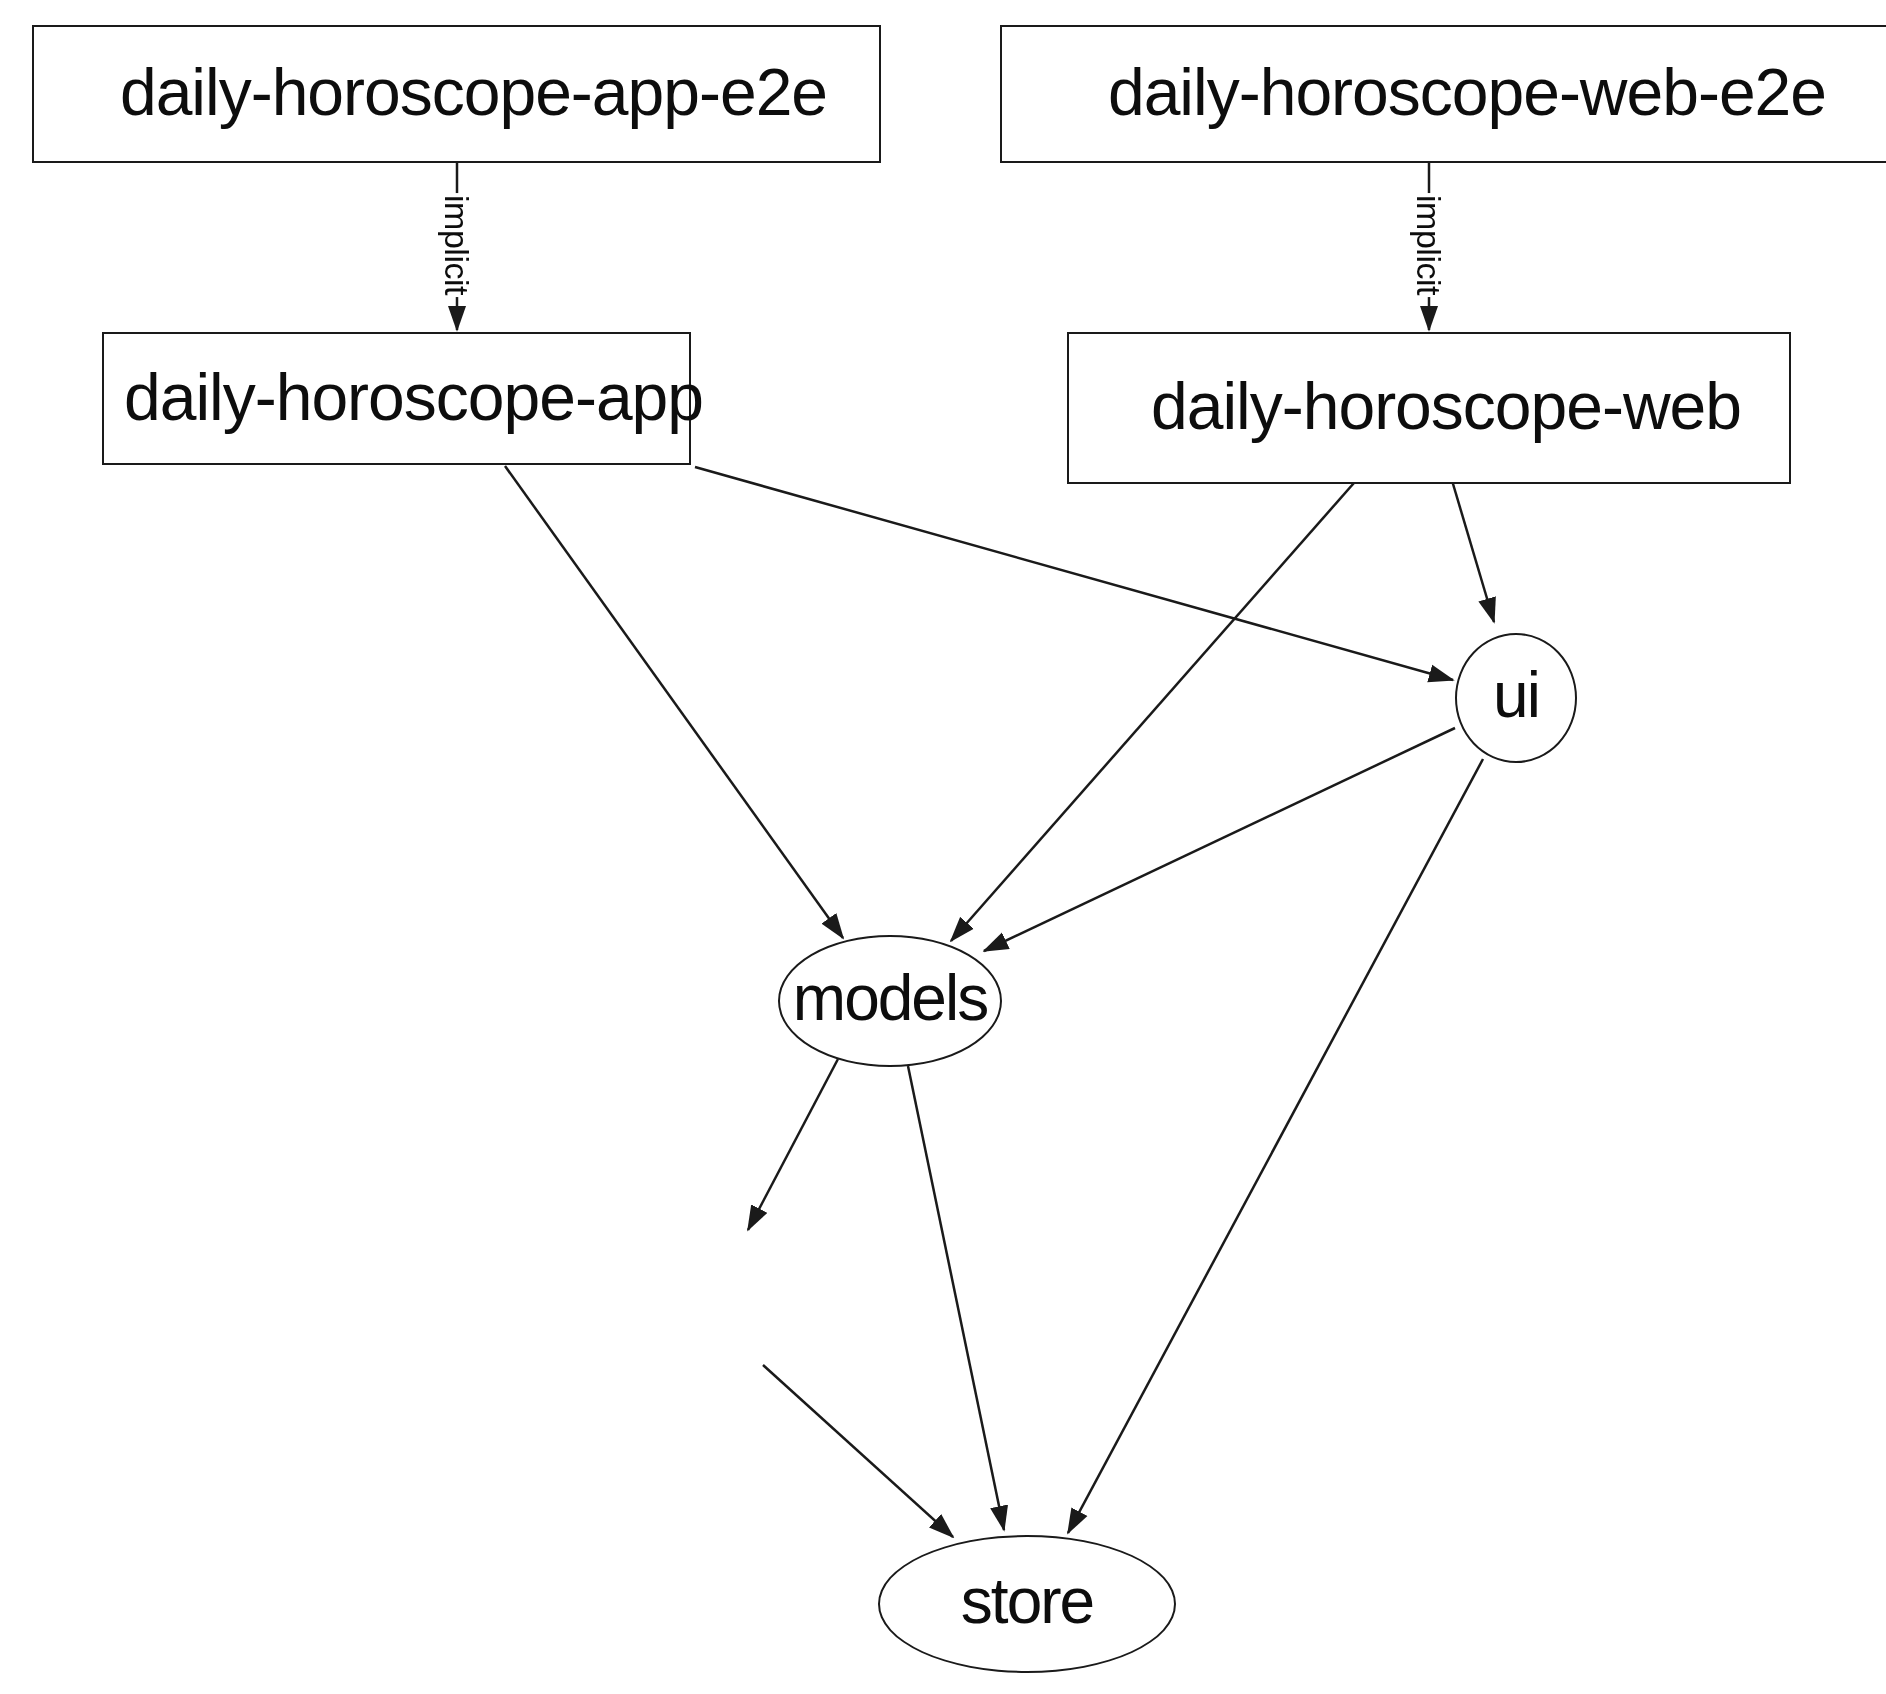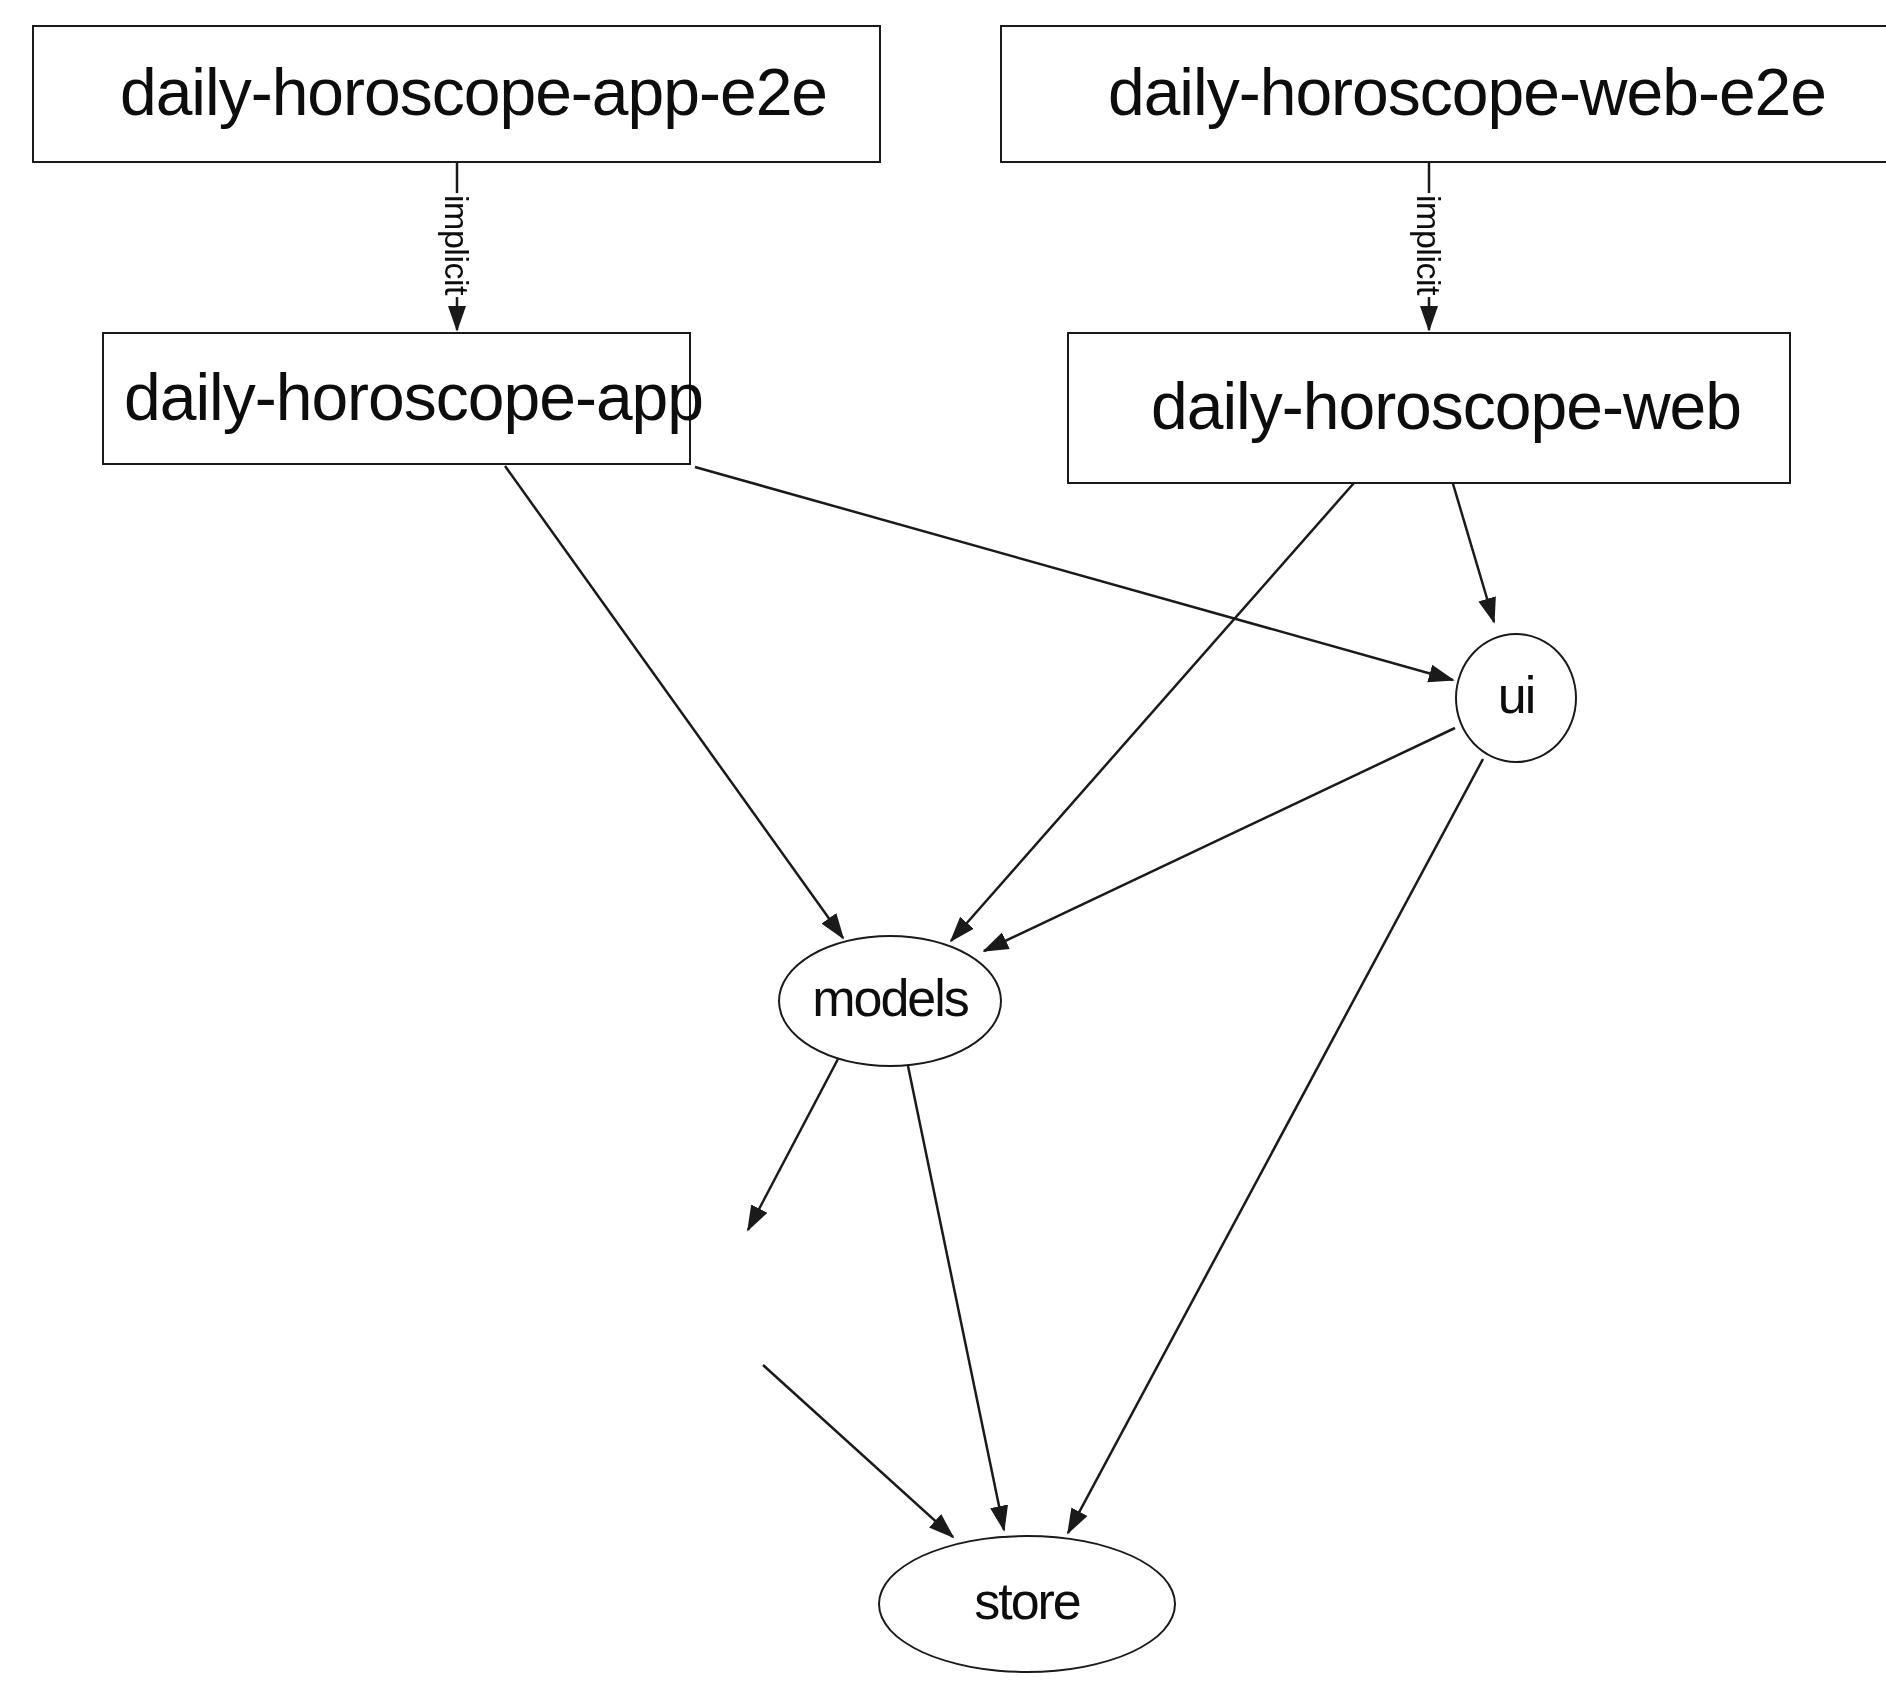--- a/index.html
+++ b/index.html
@@ -44,21 +44,21 @@
     border-radius: 50%;
   }
   .rect .node-label {
     font-size: 66px;
     letter-spacing: -1px;
     white-space: nowrap;
     line-height: 1;
     padding-bottom: 4px;
   }
   .ellipse .node-label {
-    font-size: 52px;
+    font-size: 64px;
     letter-spacing: -2px;
     white-space: nowrap;
     line-height: 1;
     padding-bottom: 6px;
   }
   .edge-label {
     position: absolute;
     font-size: 34px;
     letter-spacing: -0.5px;
     color: #0d0d0d;

